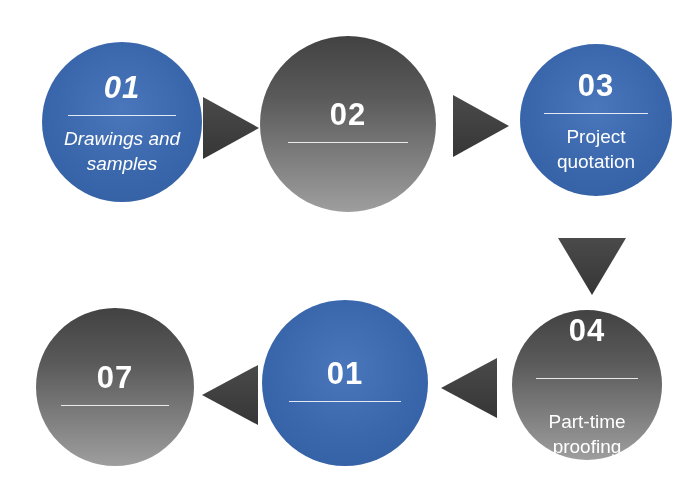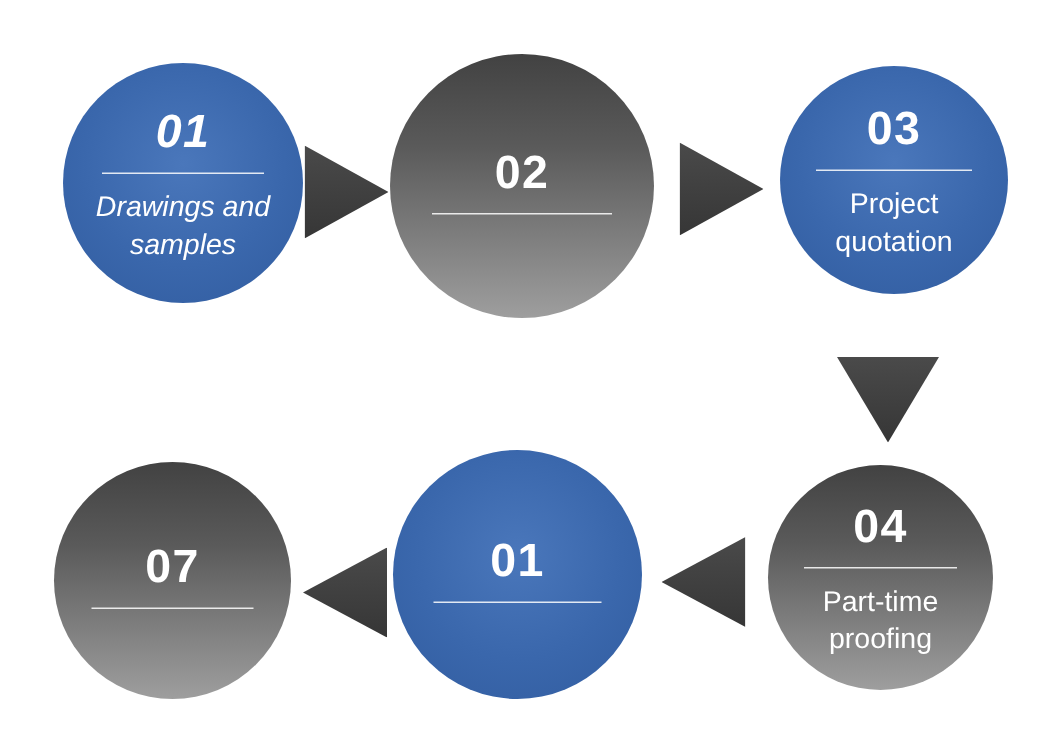--- a/index.html
+++ b/index.html
@@ -78,21 +78,21 @@
   <div class="arrow right" style="left:453px; top:95px; width:56px; height:62px;"></div>
 
   <div class="circle blue" style="left:520px; top:44px; width:152px; height:152px;text-align:center;">
     <div class="num">03</div>
     <div class="divider"></div>
     <div class="label">Project quotation</div>
   </div>
 
   <div class="arrow down" style="left:558px; top:238px; width:68px; height:57px;"></div>
 
-  <div class="circle gray" style="left:512px; top:310px; width:150px; height:150px;">
+  <div class="circle gray" style="left:512px; top:310px; width:150px; height:150px;gap:20px;">
     <div class="num">04</div>
     <div class="divider"></div>
     <div class="label">Part-time proofing</div>
   </div>
 
   <div class="arrow left" style="left:441px; top:358px; width:56px; height:60px;"></div>
 
   <div class="circle blue" style="left:262px; top:300px; width:166px; height:166px;">
     <div class="num">01</div>
     <div class="divider"></div>

